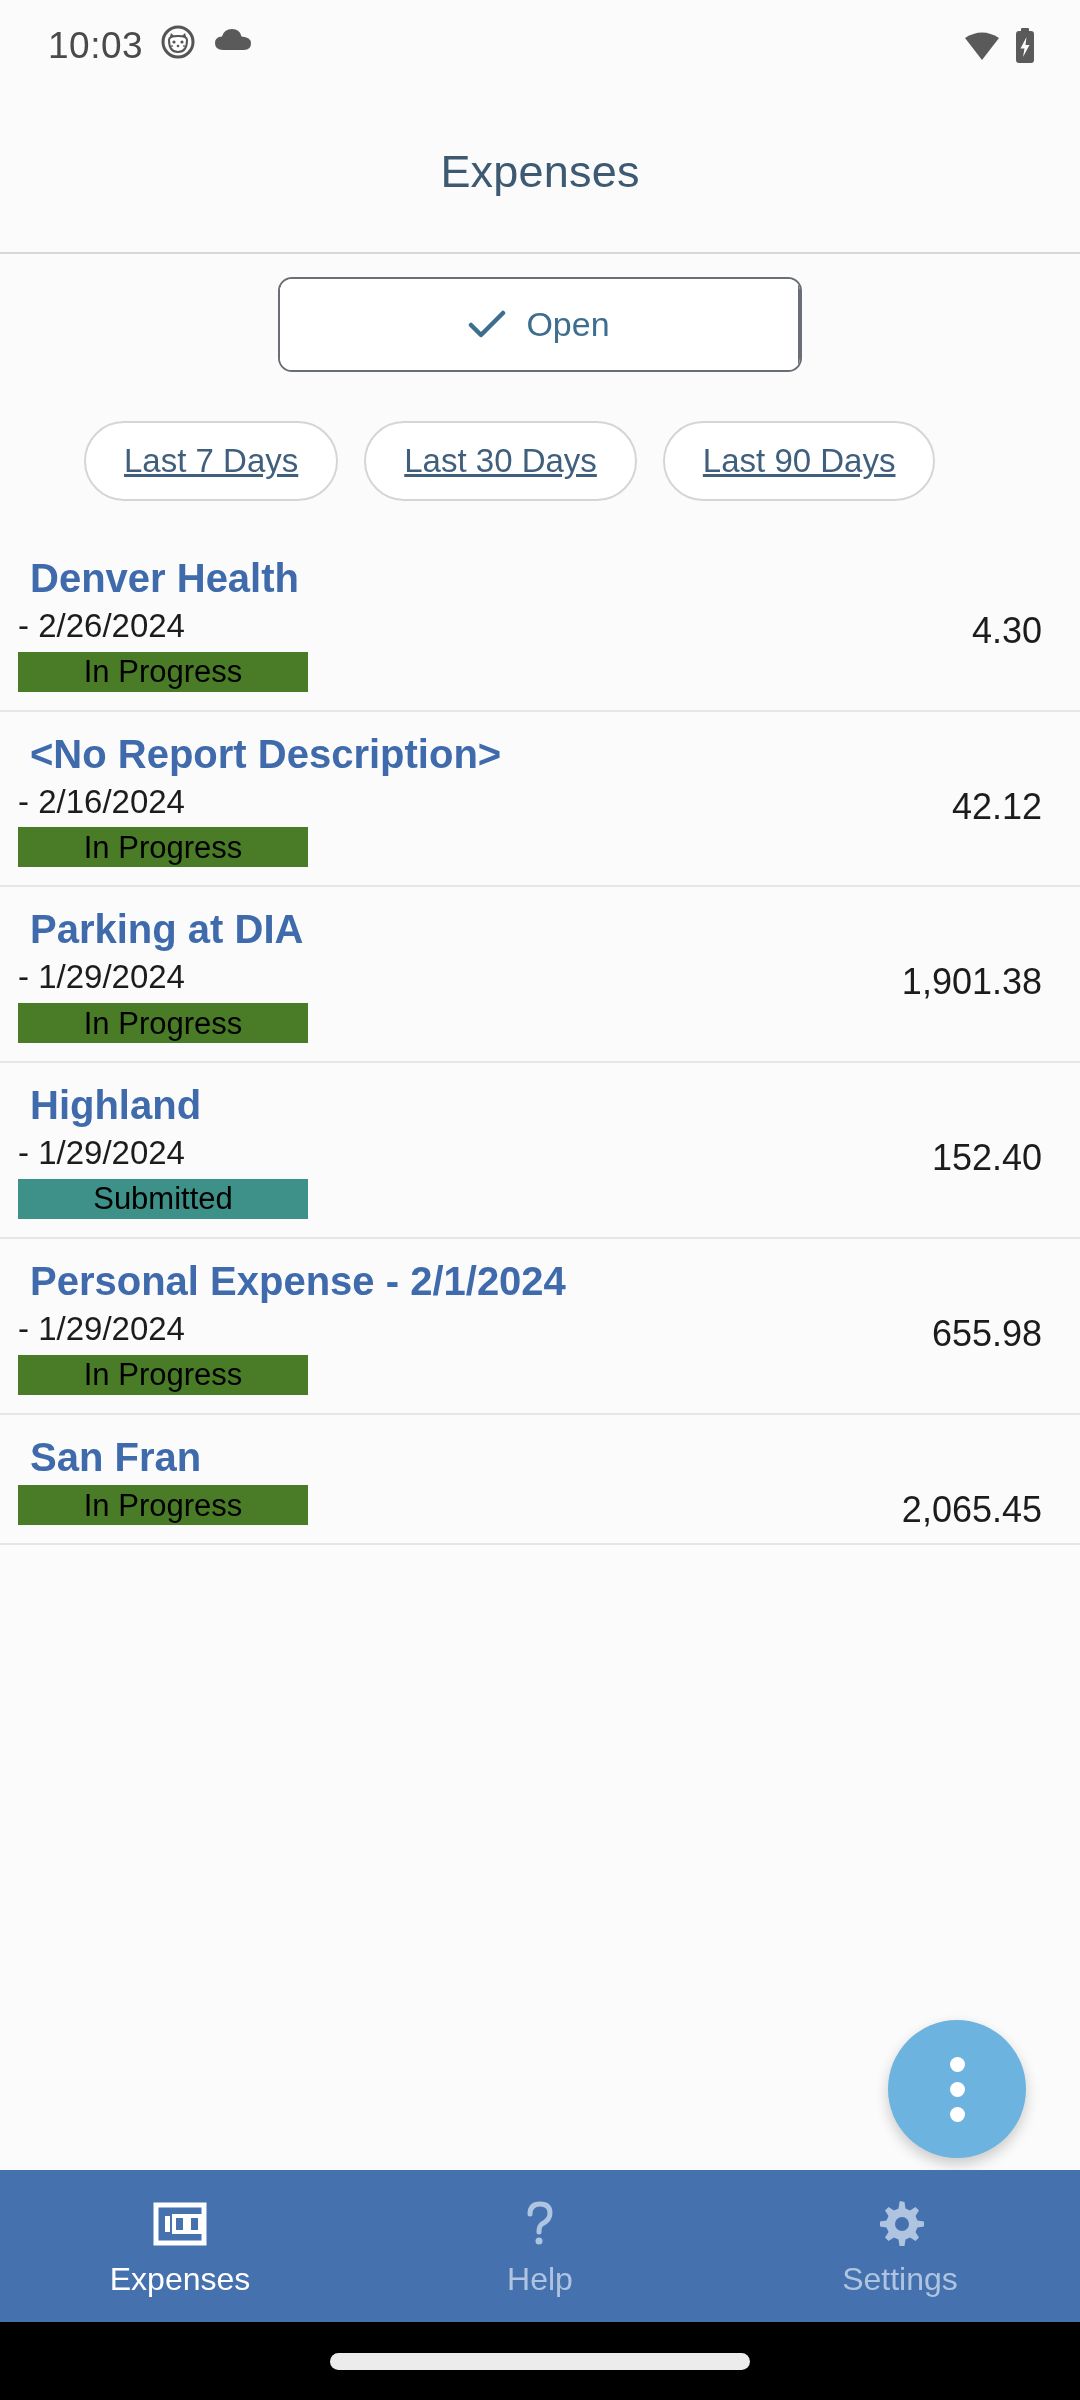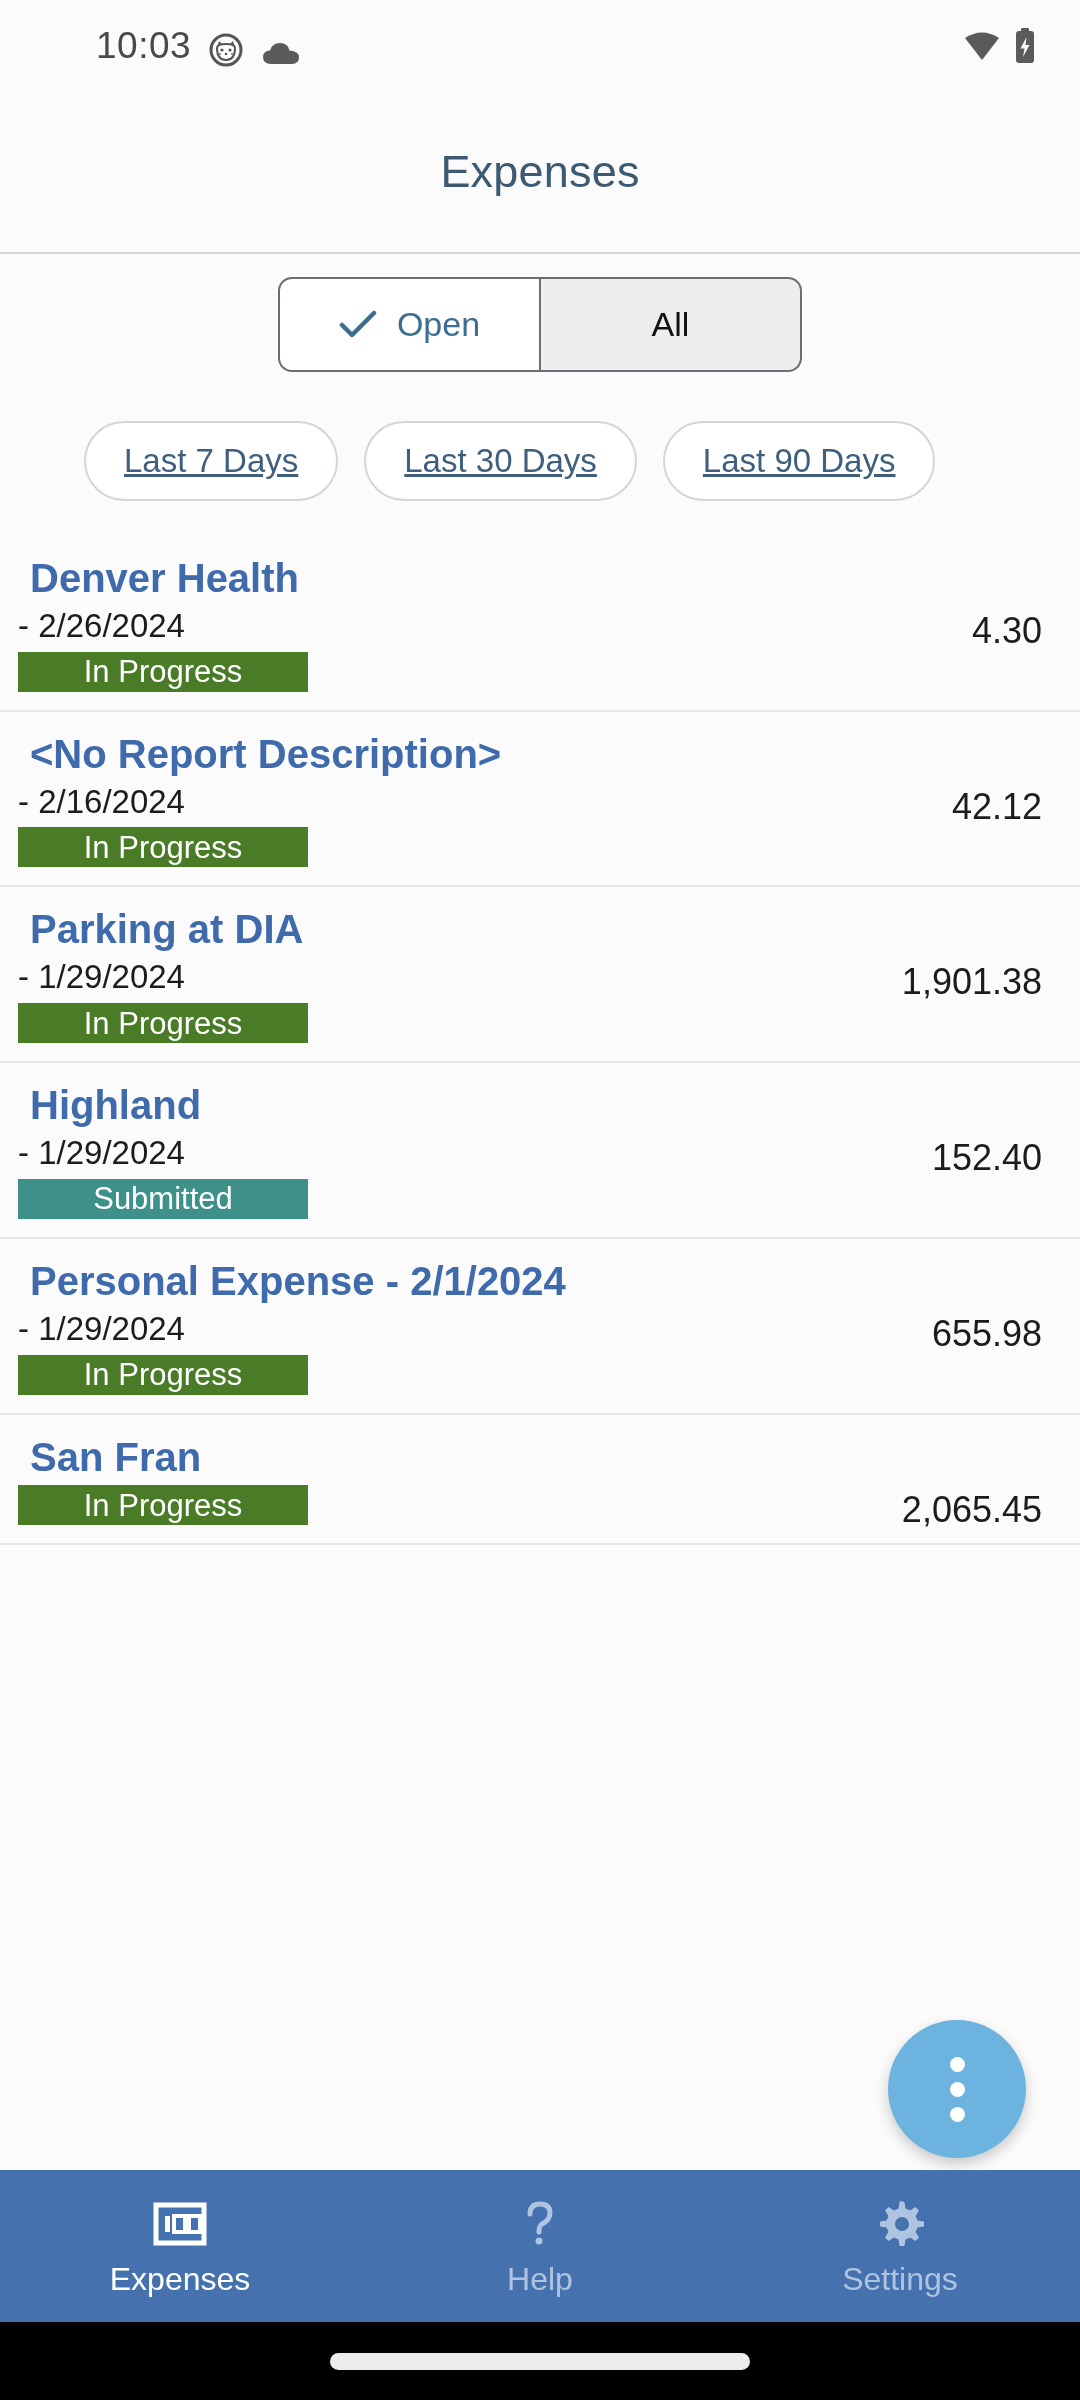--- a/index.html
+++ b/index.html
@@ -25,24 +25,23 @@
     top: 0; left: 0;
     width: 1080px;
     height: 92px;
     display: flex;
     align-items: center;
     padding: 0 44px 0 48px;
     background: #fbfbfb;
   }
   #status-left {
     display: flex;
-    align-items: flex-end;
+    align-items: flex-start;
     gap: 18px;
     flex: 1;
-    margin-left: 48px;
   }
   #clock {
     font-size: 37px;
     color: #4a4a4a;
     letter-spacing: 0.5px;
   }
   #status-right {
     display: flex;
     align-items: center;
     gap: 13px;
@@ -158,21 +157,21 @@
     color: #1c1c1c;
     line-height: 1.18;
     padding-bottom: 6px;
   }
   .badge {
     width: 290px;
     height: 40px;
     display: flex;
     align-items: center;
     justify-content: center;
-    color: #ffffff;
+    color: #000000;
     font-size: 31px;
     line-height: 1;
   }
   .badge.in-progress { background: #4a7c28; }
   .badge.submitted   { background: #3d9188; }
   .row-amount {
     position: absolute;
     right: 20px;
     top: 74px;
     font-size: 36px;
@@ -299,23 +298,20 @@
 
   <div id="segmented">
     <div class="seg selected">
       <span>
         <svg id="check-icon" width="38" height="30" viewBox="0 0 38 30">
           <path d="M3 15 L13 25 L35 3" fill="none" stroke="#3d6e8f" stroke-width="4.5" stroke-linecap="round" stroke-linejoin="round"></path>
         </svg>
       </span>
       <span>Open</span>
     </div>
-    <div class="seg unselected">
-      <span>All</span>
-    </div>
   </div>
 
   <div id="chips">
     <div class="chip">
       <span>Last 7 Days</span>
     </div>
     <div class="chip">
       <span>Last 30 Days</span>
     </div>
     <div class="chip">

